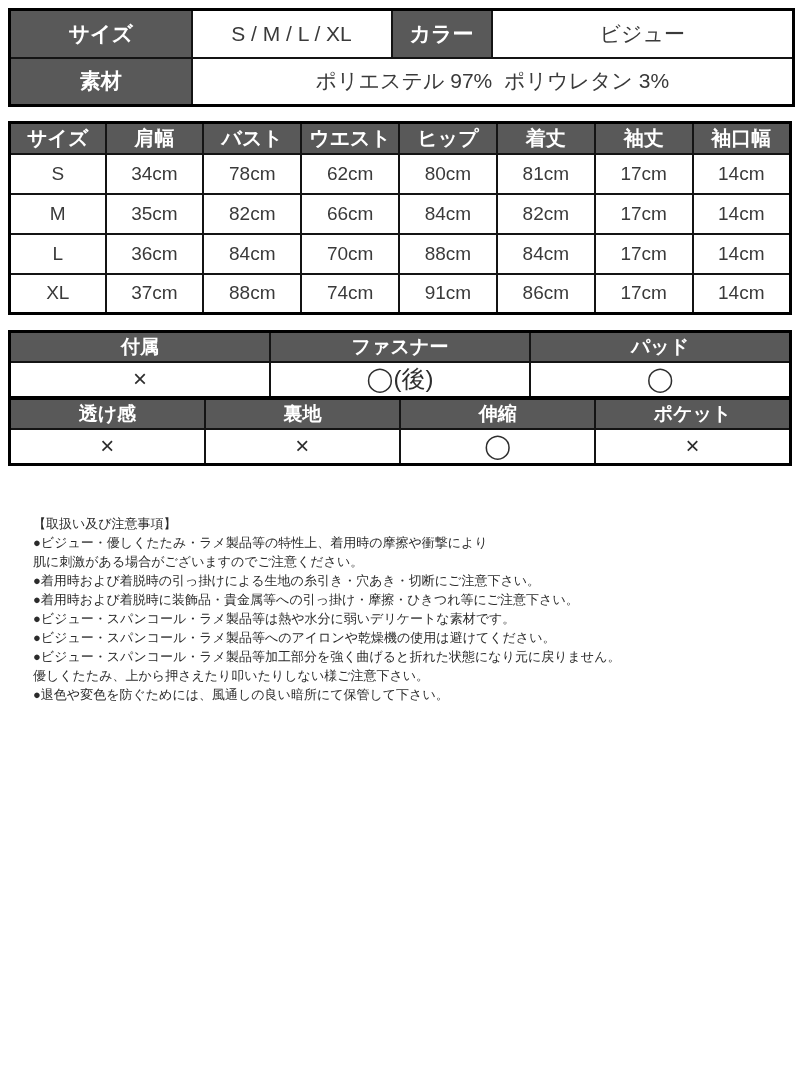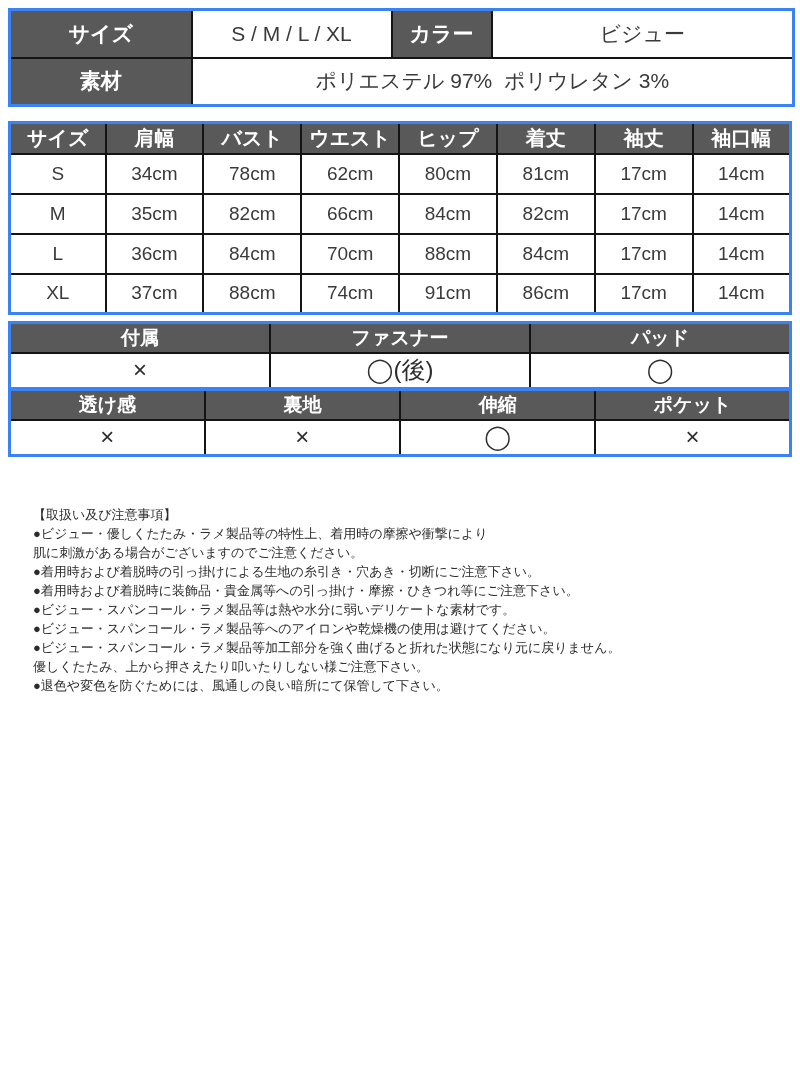--- a/index.html
+++ b/index.html
@@ -8,21 +8,21 @@
     font-family:"Liberation Sans","DejaVu Sans",sans-serif;
     color:#3a3a3a;
     position:relative;
     overflow:hidden;
   }
   .page{padding:8px;}
   table.tbl{
     border-collapse:collapse;
     table-layout:fixed;
     width:784px;
-    border:3px solid #3b82f6;
+    border:3px solid #000000;
   }
   table.tbl td{
     border:2px solid #141414;
     text-align:center;
     vertical-align:middle;
     padding:0 4px;
     overflow:hidden;
     white-space:pre-wrap;
   }
   td.hd{
@@ -33,21 +33,21 @@
   
   .tbl1 tr{height:48px;}
   .tbl1 td{font-size:21px;}
   
   .tbl2{margin-top:14px;}
   .tbl2 tr{height:40px;}
   .tbl2 tr.headrow{height:31px;}
   .tbl2 td{font-size:19px;}
   .tbl2 td.hd{font-size:20px;}
   
-  .tbl3{margin-top:6px;}
+  .tbl3{margin-top:15px;}
   .tbl4{margin-top:-2px;}
   .tbl3 tr.headrow,.tbl4 tr.headrow{height:30px;}
   .tbl3 tr.valrow,.tbl4 tr.valrow{height:36px;}
   .tbl3 td.hd,.tbl4 td.hd{font-size:19px;}
   td.mark{font-size:24px;color:#2e2e2e;}
   
   .notes{
     margin-top:48px;
     padding-left:25px;
     padding-right:12px;

